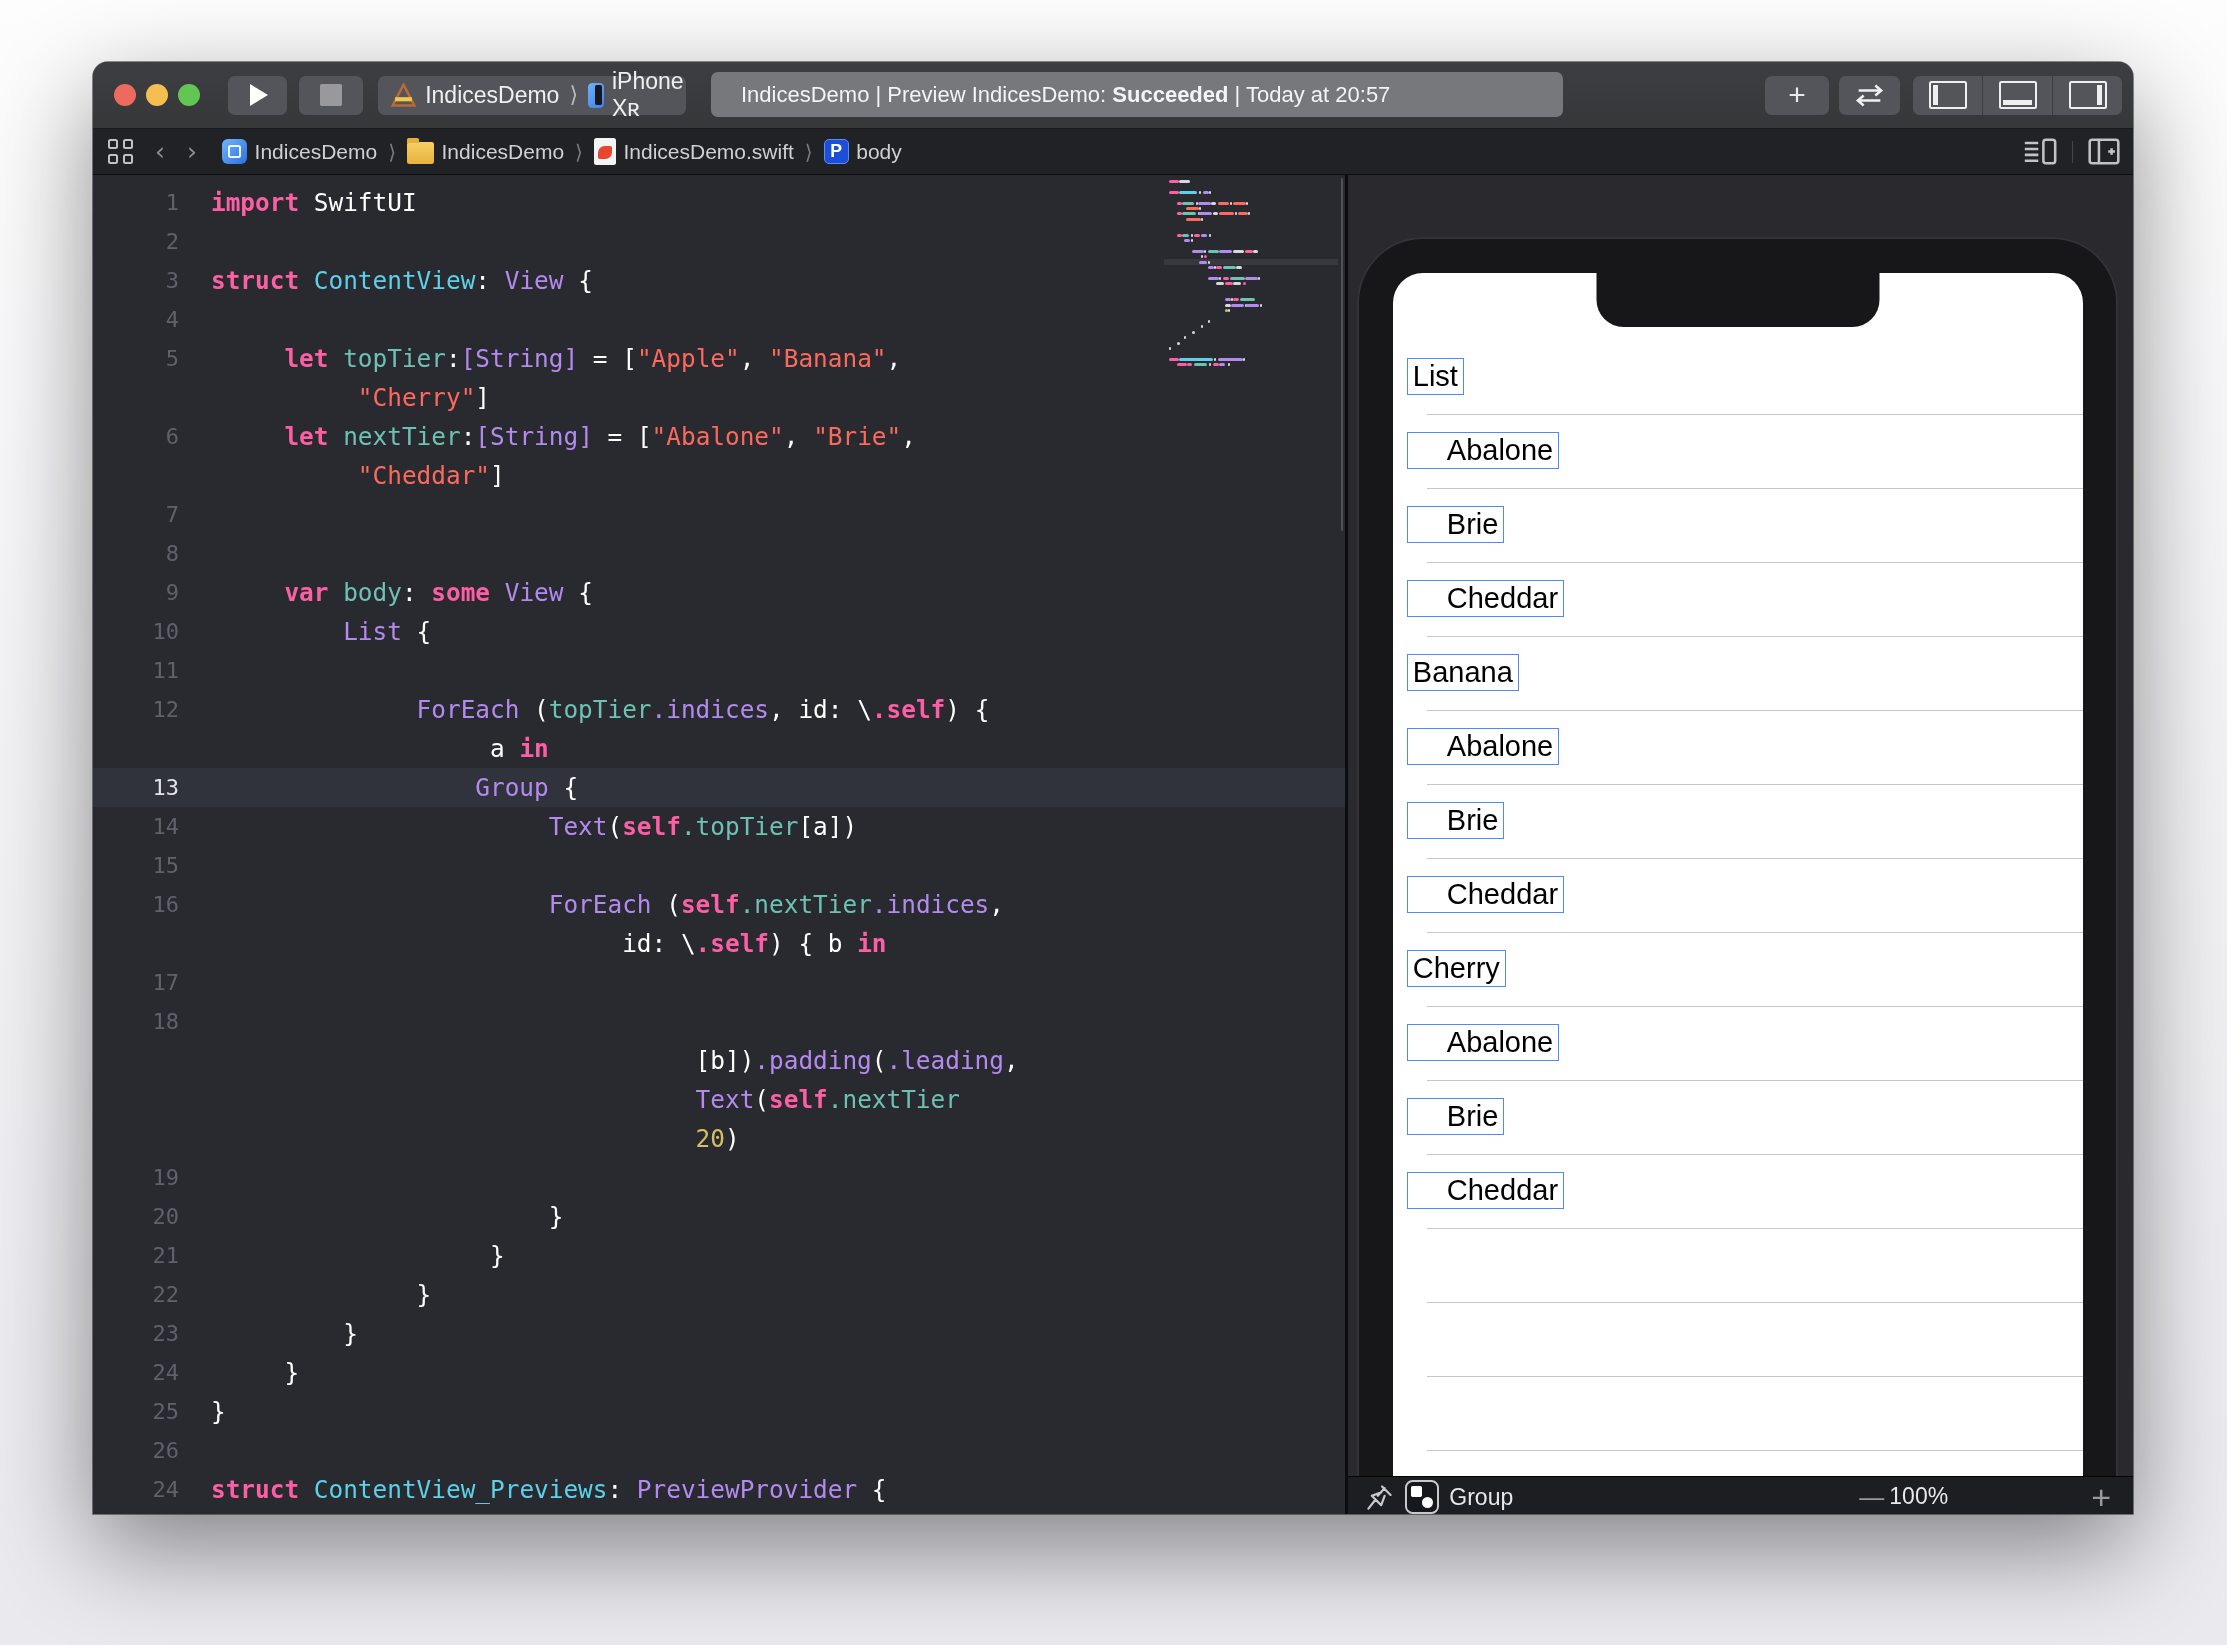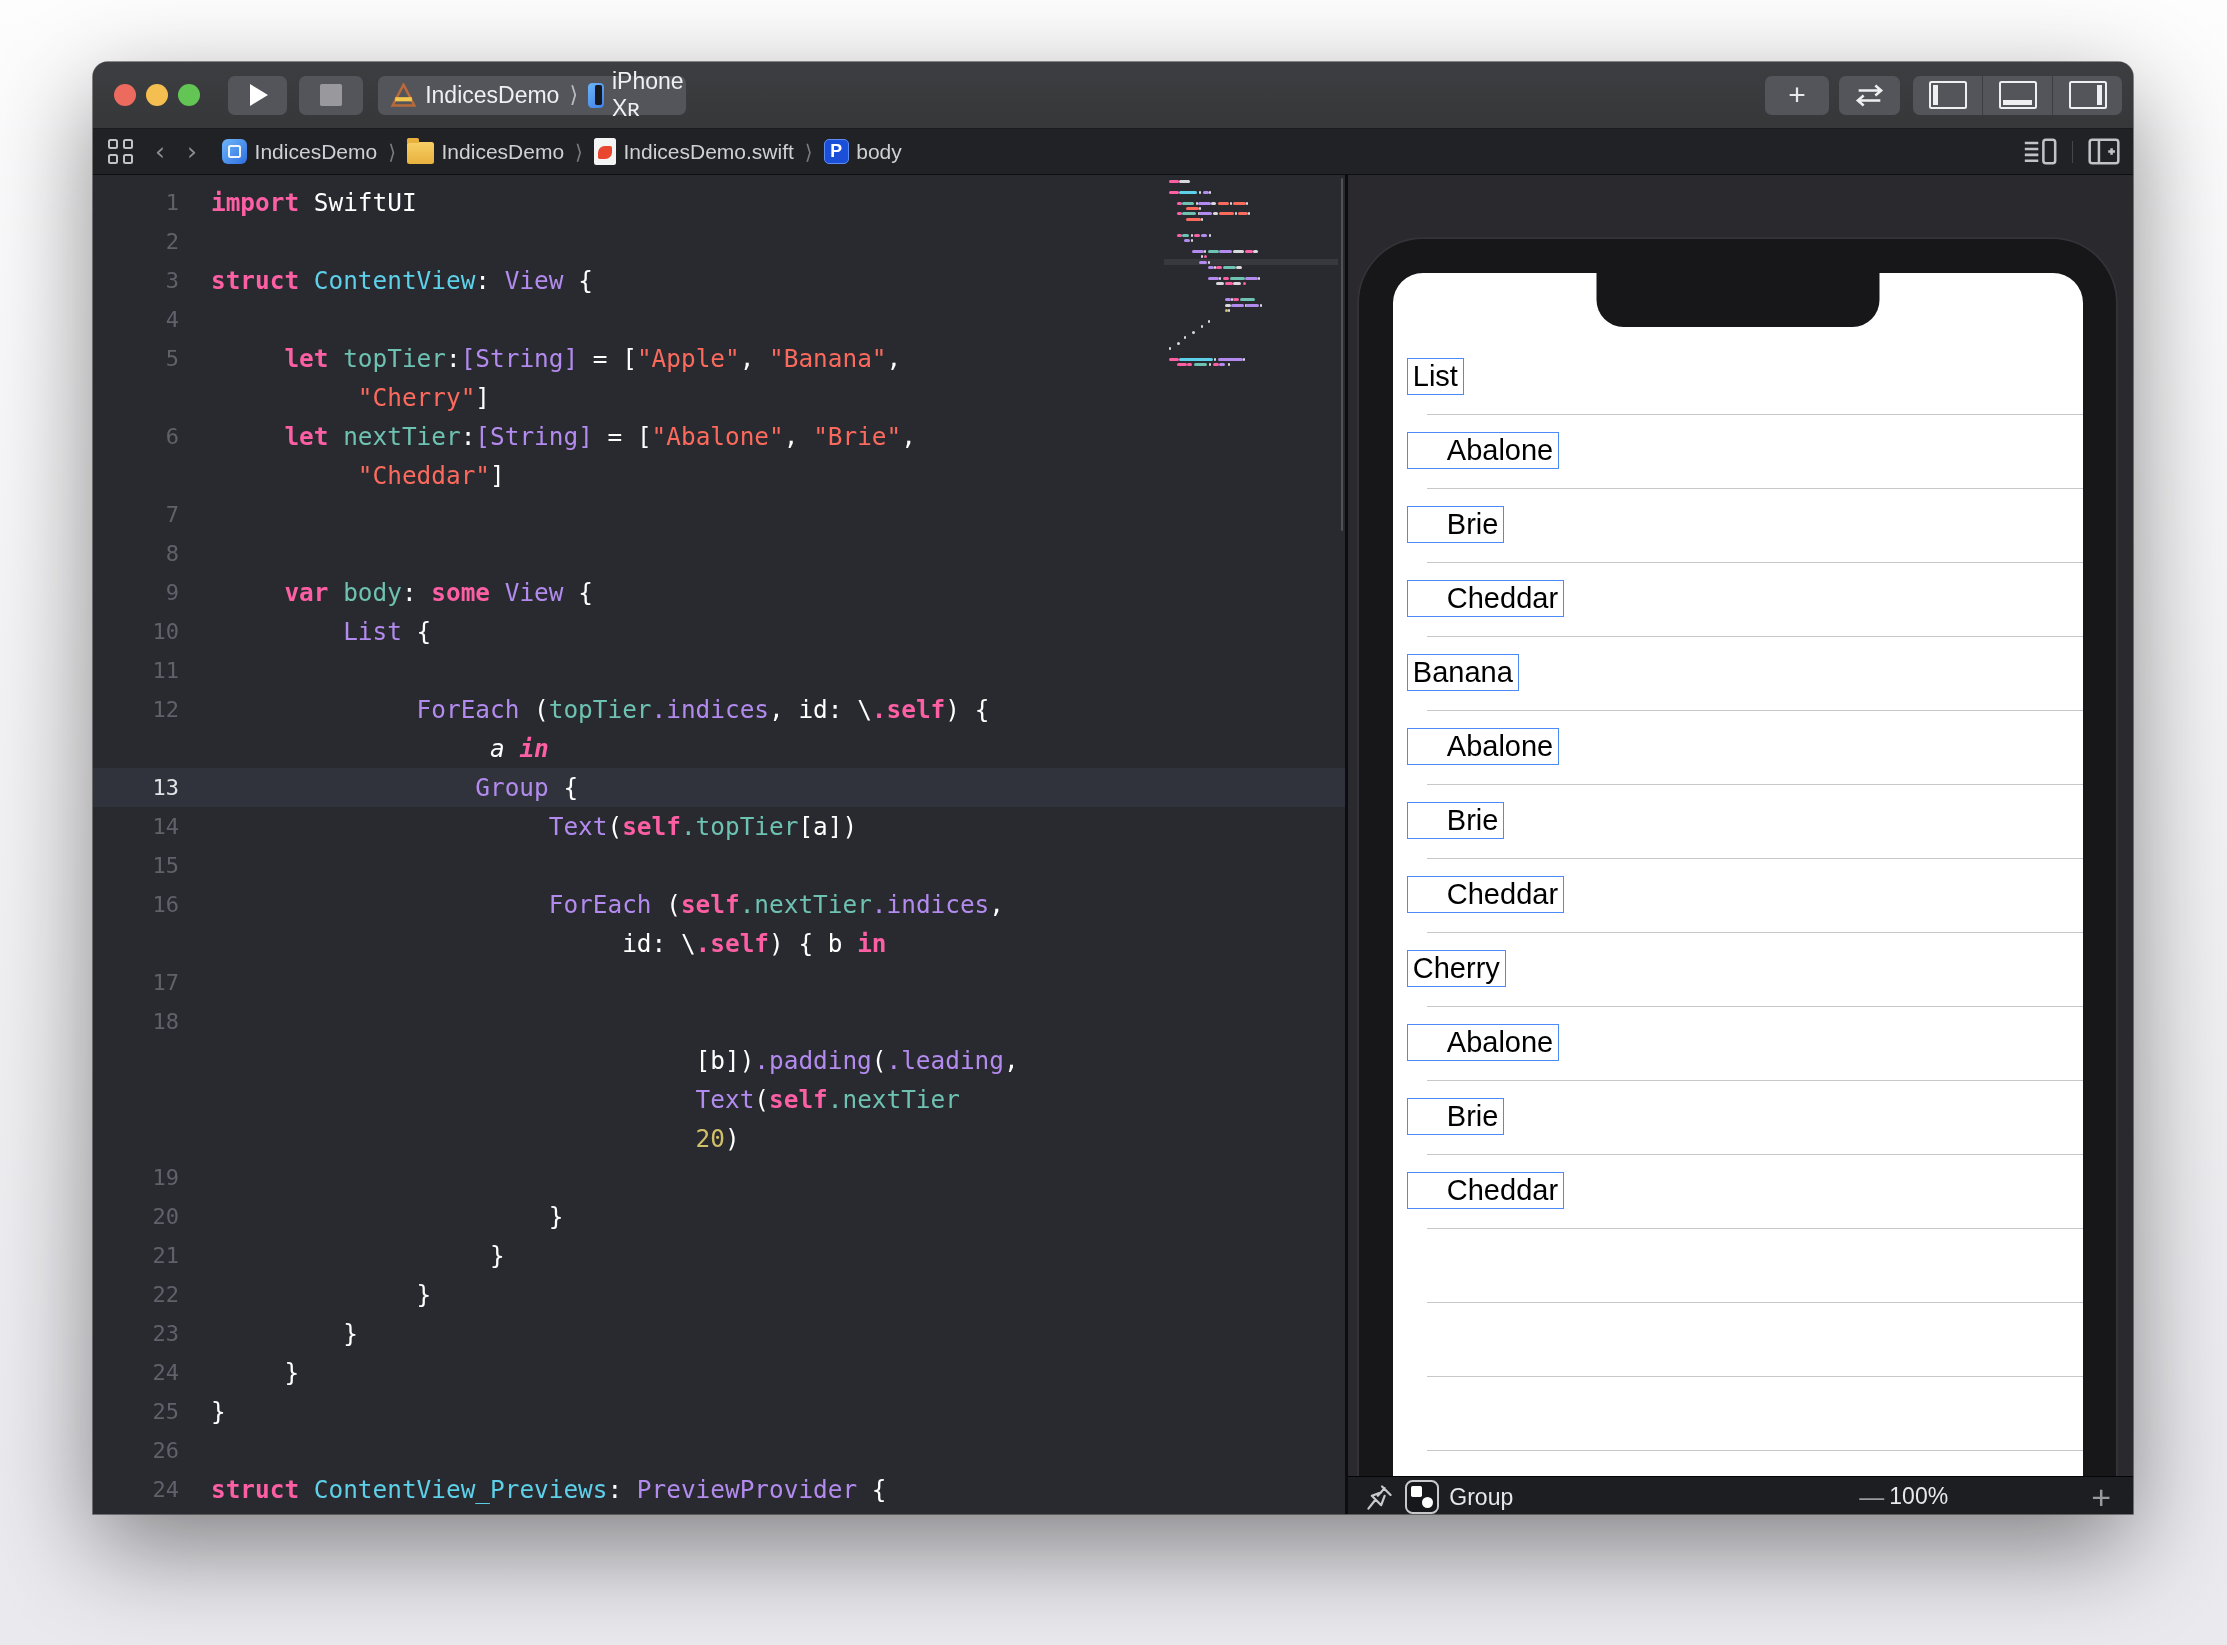--- a/index.html
+++ b/index.html
@@ -141,20 +141,23 @@
           <path d="M16 2 L29 27 L3 27 Z" fill="none" stroke="#b86a3a" stroke-width="3"></path>
           <rect x="6" y="17" width="20" height="5" fill="#f2c94c"></rect>
         </svg>
       </span>
       <span>IndicesDemo</span>
       <span class="chev">⟩</span>
       <span class="devicon"></span>
       <span>iPhone Xʀ</span>
     </div>
 
+    <div class="status">
+      <span>IndicesDemo | Preview IndicesDemo: </span><b>Succeeded</b><span> | Today at 20:57</span>
+    </div>
 
     <div class="rbtn plusbtn">
       <span>+</span>
     </div>
     <div class="rbtn swapbtn">
       <svg width="35" height="25" viewBox="0 0 42 30">
         <path d="M8 9 H34 M28 3 L35 9 L28 15" stroke="#efeff1" stroke-width="3" fill="none"></path>
         <path d="M34 21 H8 M14 15 L7 21 L14 27" stroke="#efeff1" stroke-width="3" fill="none"></path>
       </svg>
     </div>
@@ -217,21 +220,21 @@
           <div class="c-row"><span class="ln">5</span><span class="cd" style="padding-left: 5ch;"><span class="tok kw">let</span><span class="tok vr"> topTier</span><span class="tok pl">:</span><span class="tok ty">[String]</span><span class="tok pl"> = [</span><span class="tok st">"Apple"</span><span class="tok pl">, </span><span class="tok st">"Banana"</span><span class="tok pl">,</span></span></div>
           <div class="c-row"><span class="ln"></span><span class="cd" style="padding-left: 10ch;"><span class="tok st">"Cherry"</span><span class="tok pl">]</span></span></div>
           <div class="c-row"><span class="ln">6</span><span class="cd" style="padding-left: 5ch;"><span class="tok kw">let</span><span class="tok vr"> nextTier</span><span class="tok pl">:</span><span class="tok ty">[String]</span><span class="tok pl"> = [</span><span class="tok st">"Abalone"</span><span class="tok pl">, </span><span class="tok st">"Brie"</span><span class="tok pl">,</span></span></div>
           <div class="c-row"><span class="ln"></span><span class="cd" style="padding-left: 10ch;"><span class="tok st">"Cheddar"</span><span class="tok pl">]</span></span></div>
           <div class="c-row"><span class="ln">7</span><span class="cd" style="padding-left: 0ch;"></span></div>
           <div class="c-row"><span class="ln">8</span><span class="cd" style="padding-left: 0ch;"></span></div>
           <div class="c-row"><span class="ln">9</span><span class="cd" style="padding-left: 5ch;"><span class="tok kw">var</span><span class="tok vr"> body</span><span class="tok pl">: </span><span class="tok kw">some</span><span class="tok ty"> View</span><span class="tok pl"> {</span></span></div>
           <div class="c-row"><span class="ln">10</span><span class="cd" style="padding-left: 9ch;"><span class="tok ty">List</span><span class="tok pl"> {</span></span></div>
           <div class="c-row"><span class="ln">11</span><span class="cd" style="padding-left: 0ch;"></span></div>
           <div class="c-row"><span class="ln">12</span><span class="cd" style="padding-left: 14ch;"><span class="tok ty">ForEach</span><span class="tok pl"> (</span><span class="tok vr">topTier</span><span class="tok ty">.indices</span><span class="tok pl">, id: \</span><span class="tok kw">.self</span><span class="tok pl">) {</span></span></div>
-          <div class="c-row"><span class="ln"></span><span class="cd" style="padding-left: 19ch; font-style: italic;"><span class="tok pl">a </span><span class="tok kw">in</span></span></div>
+          <div class="c-row"><span class="ln"></span><span class="cd" style="padding-left: 19ch;"><span class="tok pl">a </span><span class="tok kw">in</span></span></div>
           <div class="c-row hl"><span class="ln">13</span><span class="cd" style="padding-left: 18ch;"><span class="tok ty">Group</span><span class="tok pl"> {</span></span></div>
           <div class="c-row"><span class="ln">14</span><span class="cd" style="padding-left: 23ch;"><span class="tok ty">Text</span><span class="tok pl">(</span><span class="tok kw">self</span><span class="tok vr">.topTier</span><span class="tok pl">[a])</span></span></div>
           <div class="c-row"><span class="ln">15</span><span class="cd" style="padding-left: 0ch;"></span></div>
           <div class="c-row"><span class="ln">16</span><span class="cd" style="padding-left: 23ch;"><span class="tok ty">ForEach</span><span class="tok pl"> (</span><span class="tok kw">self</span><span class="tok vr">.nextTier</span><span class="tok ty">.indices</span><span class="tok pl">,</span></span></div>
           <div class="c-row"><span class="ln"></span><span class="cd" style="padding-left: 28ch;"><span class="tok pl">id: \</span><span class="tok kw">.self</span><span class="tok pl">) { b </span><span class="tok kw">in</span></span></div>
           <div class="c-row"><span class="ln">17</span><span class="cd" style="padding-left: 0ch;"></span></div>
           <div class="c-row"><span class="ln">18</span><span class="cd" style="padding-left: 0ch;"></span></div>
           <div class="c-row"><span class="ln"></span><span class="cd" style="padding-left: 33ch;"><span class="tok pl">[b])</span><span class="tok ty">.padding</span><span class="tok pl">(</span><span class="tok ty">.leading</span><span class="tok pl">,</span></span></div>
           <div class="c-row"><span class="ln"></span><span class="cd" style="padding-left: 33ch;"><span class="tok ty">Text</span><span class="tok pl">(</span><span class="tok kw">self</span><span class="tok vr">.nextTier</span></span></div>
           <div class="c-row"><span class="ln"></span><span class="cd" style="padding-left: 33ch;"><span class="tok nu">20</span><span class="tok pl">)</span></span></div>

